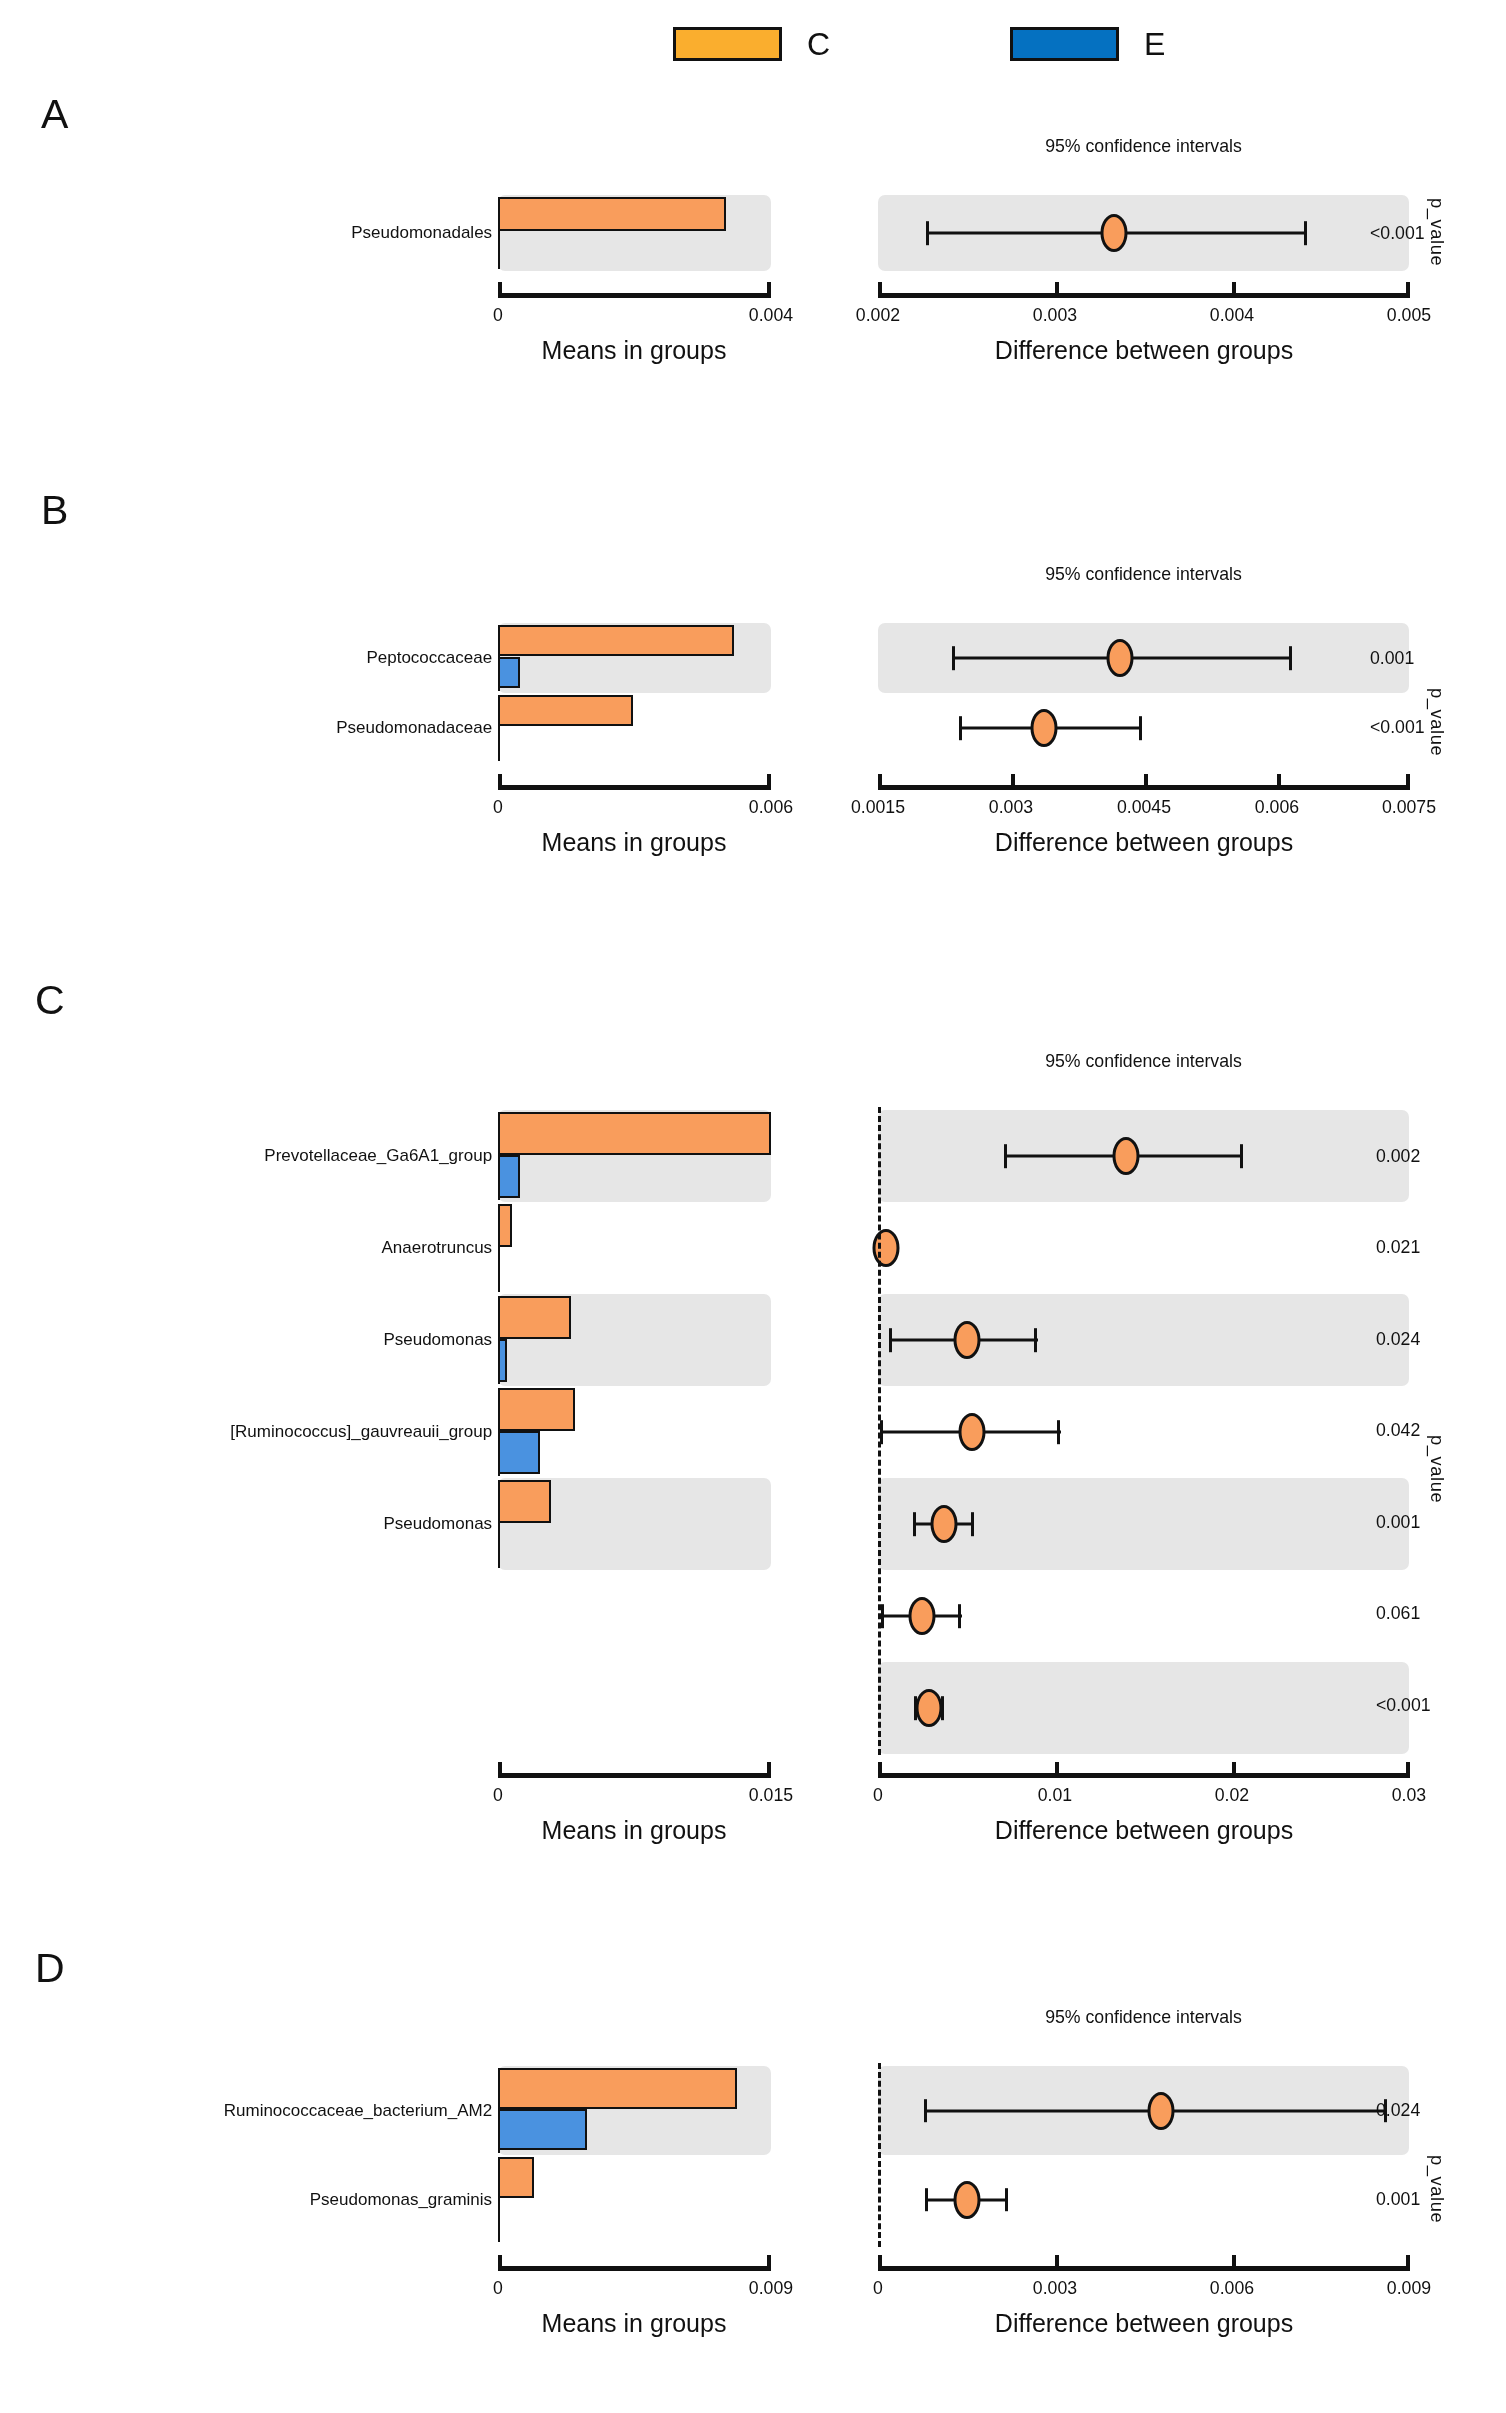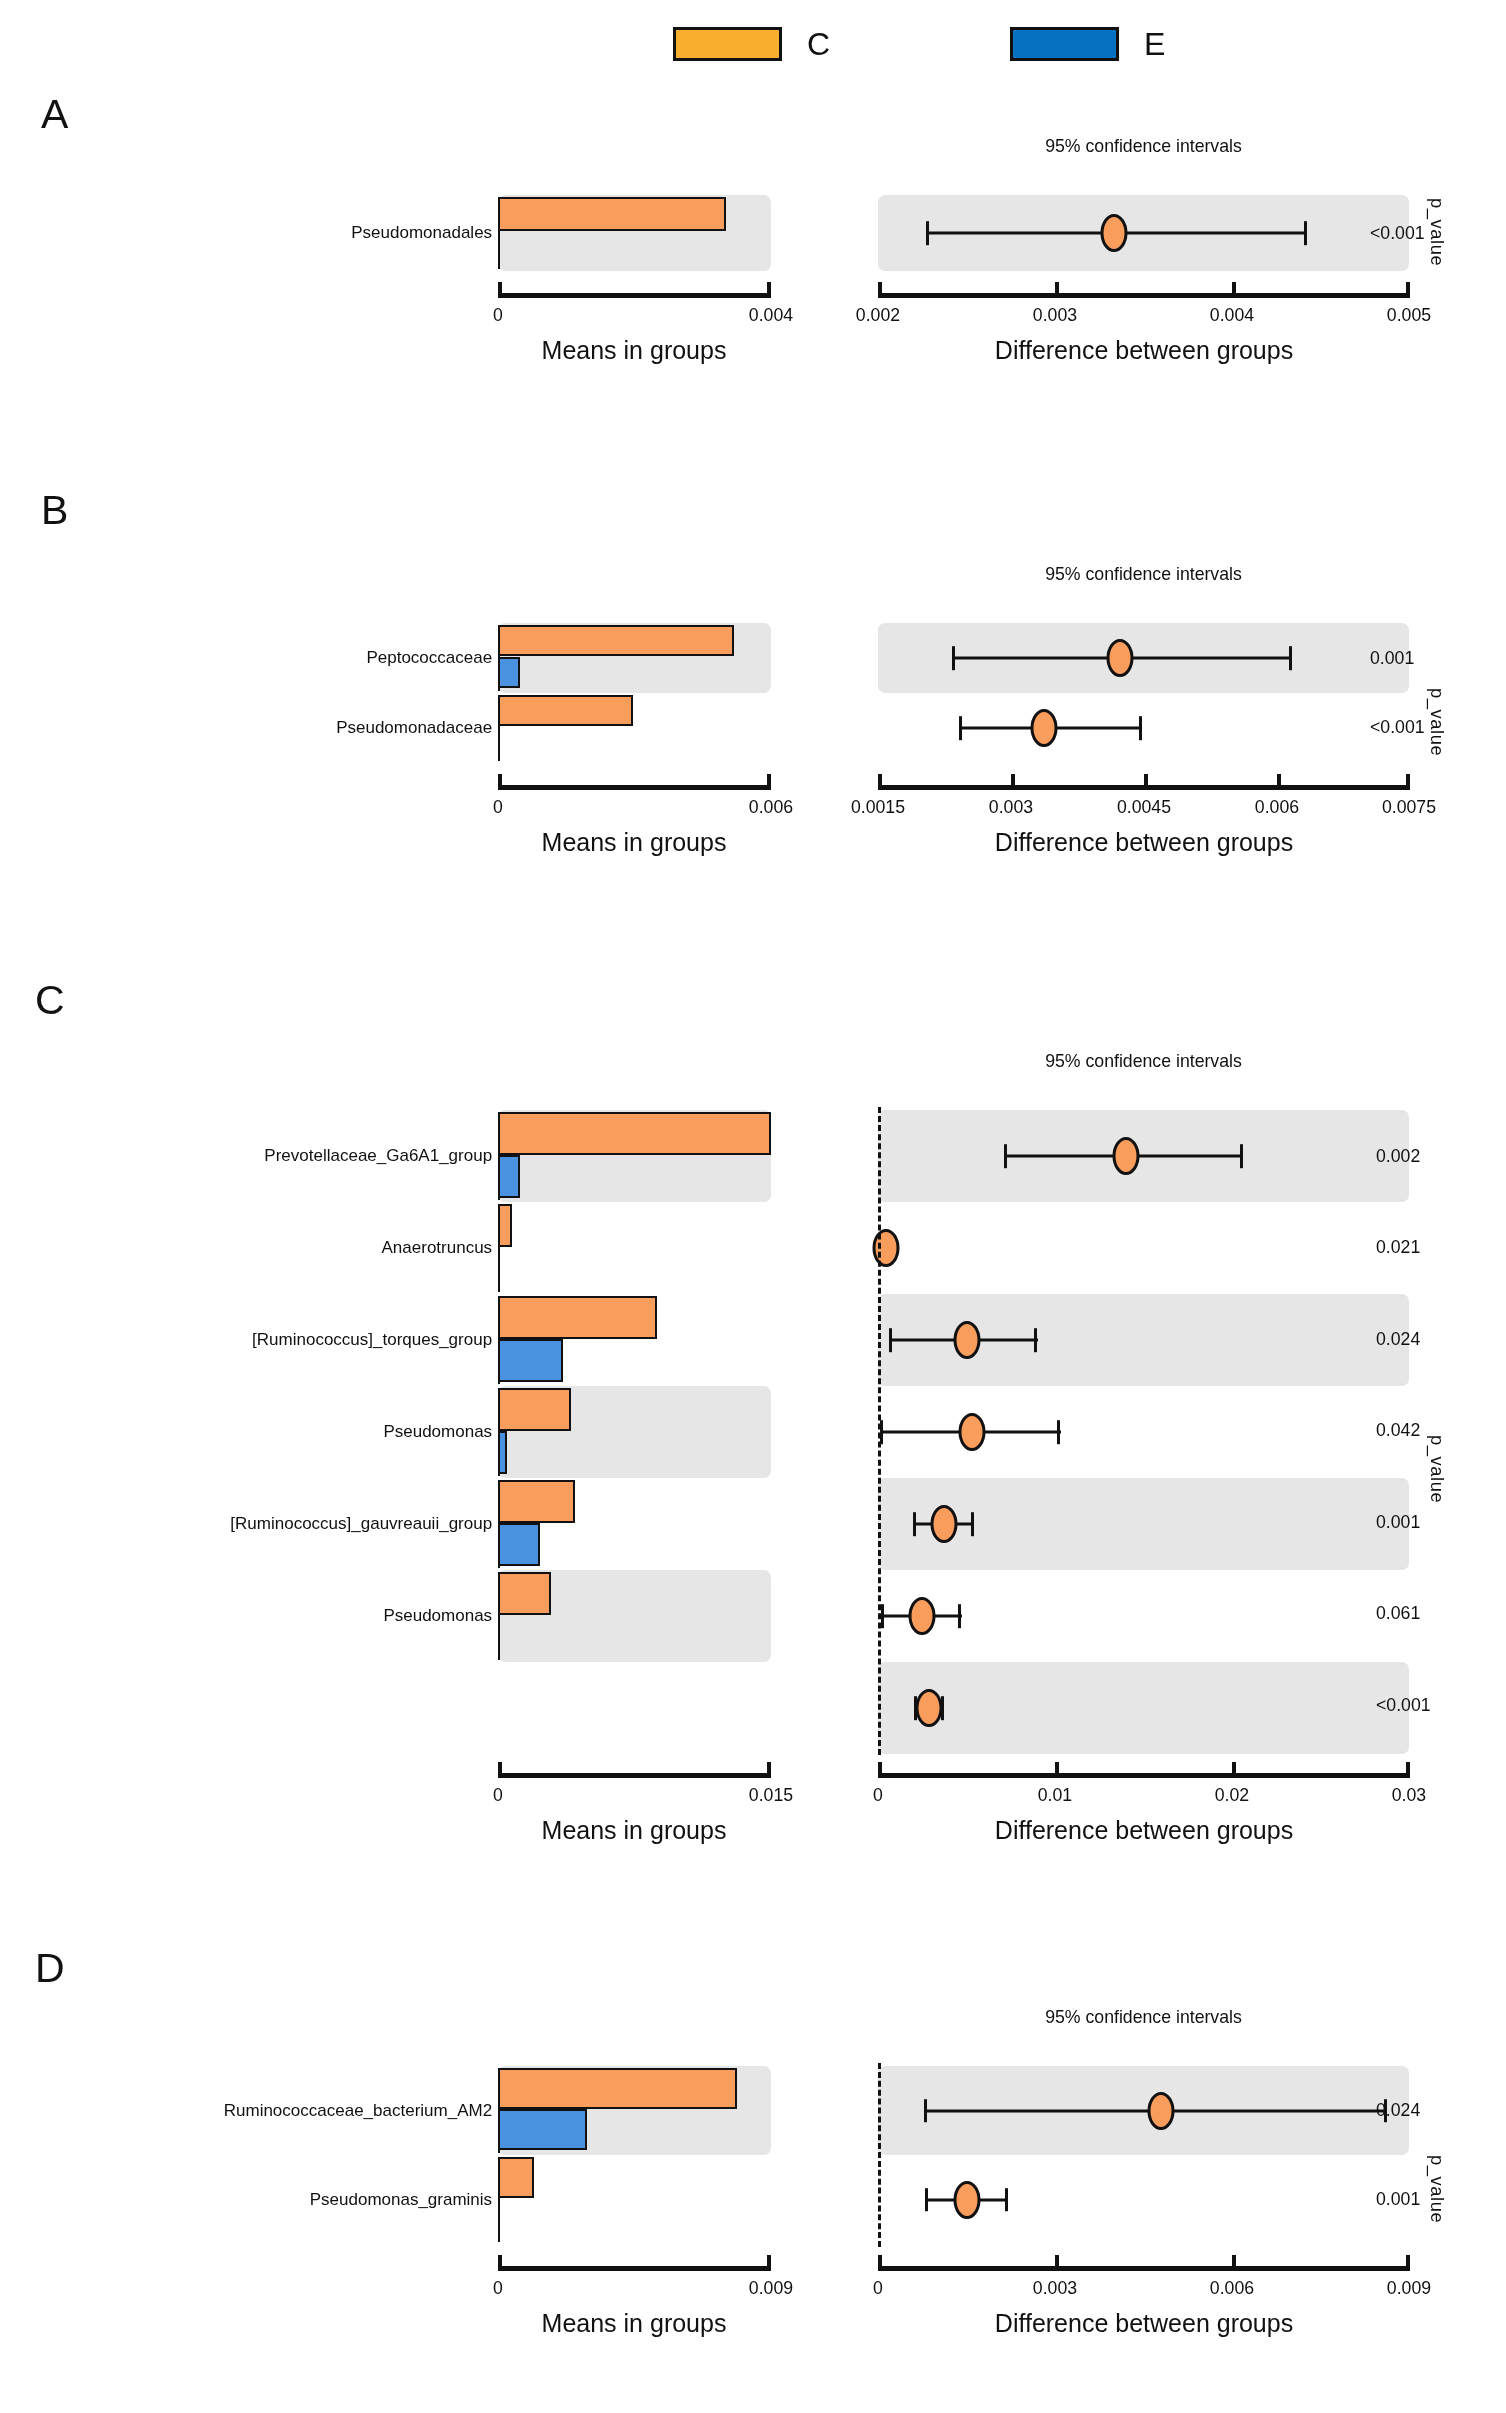--- a/index.html
+++ b/index.html
@@ -170,26 +170,20 @@
             <div class="rowlabel">Prevotellaceae_Ga6A1_group</div>
             <div class="zeroline" style="top: 3.5px; height: 86px;"></div>
             <div class="bar c" style="left: 0px; top: 2.4px; height: 43px; width: 273px;"></div>
             <div class="bar e" style="left: 0px; top: 45px; height: 43px; width: 22px;"></div>
           </div>
           <div class="row" style="height: 92px;">
             <div class="rowlabel">Anaerotruncus</div>
             <div class="zeroline" style="top: 3.5px; height: 86px;"></div>
             <div class="bar c" style="left: 0px; top: 2.4px; height: 43px; width: 13.6px;"></div>
           </div>
-          <div class="row" style="height: 92px;">
-            <div class="rowlabel">[Ruminococcus]_torques_group</div>
-            <div class="zeroline" style="top: 3.5px; height: 86px;"></div>
-            <div class="bar c" style="left: 0px; top: 2.4px; height: 43px; width: 159px;"></div>
-            <div class="bar e" style="left: 0px; top: 45px; height: 43px; width: 65px;"></div>
-          </div>
           <div class="row shaded" style="height: 92px;">
             <div class="rowlabel">Pseudomonas</div>
             <div class="zeroline" style="top: 3.5px; height: 86px;"></div>
             <div class="bar c" style="left: 0px; top: 2.4px; height: 43px; width: 73px;"></div>
             <div class="bar e" style="left: 0px; top: 45px; height: 43px; width: 9px;"></div>
           </div>
           <div class="row" style="height: 92px;">
             <div class="rowlabel">[Ruminococcus]_gauvreauii_group</div>
             <div class="zeroline" style="top: 3.5px; height: 86px;"></div>
             <div class="bar c" style="left: 0px; top: 2.4px; height: 43px; width: 77px;"></div>

